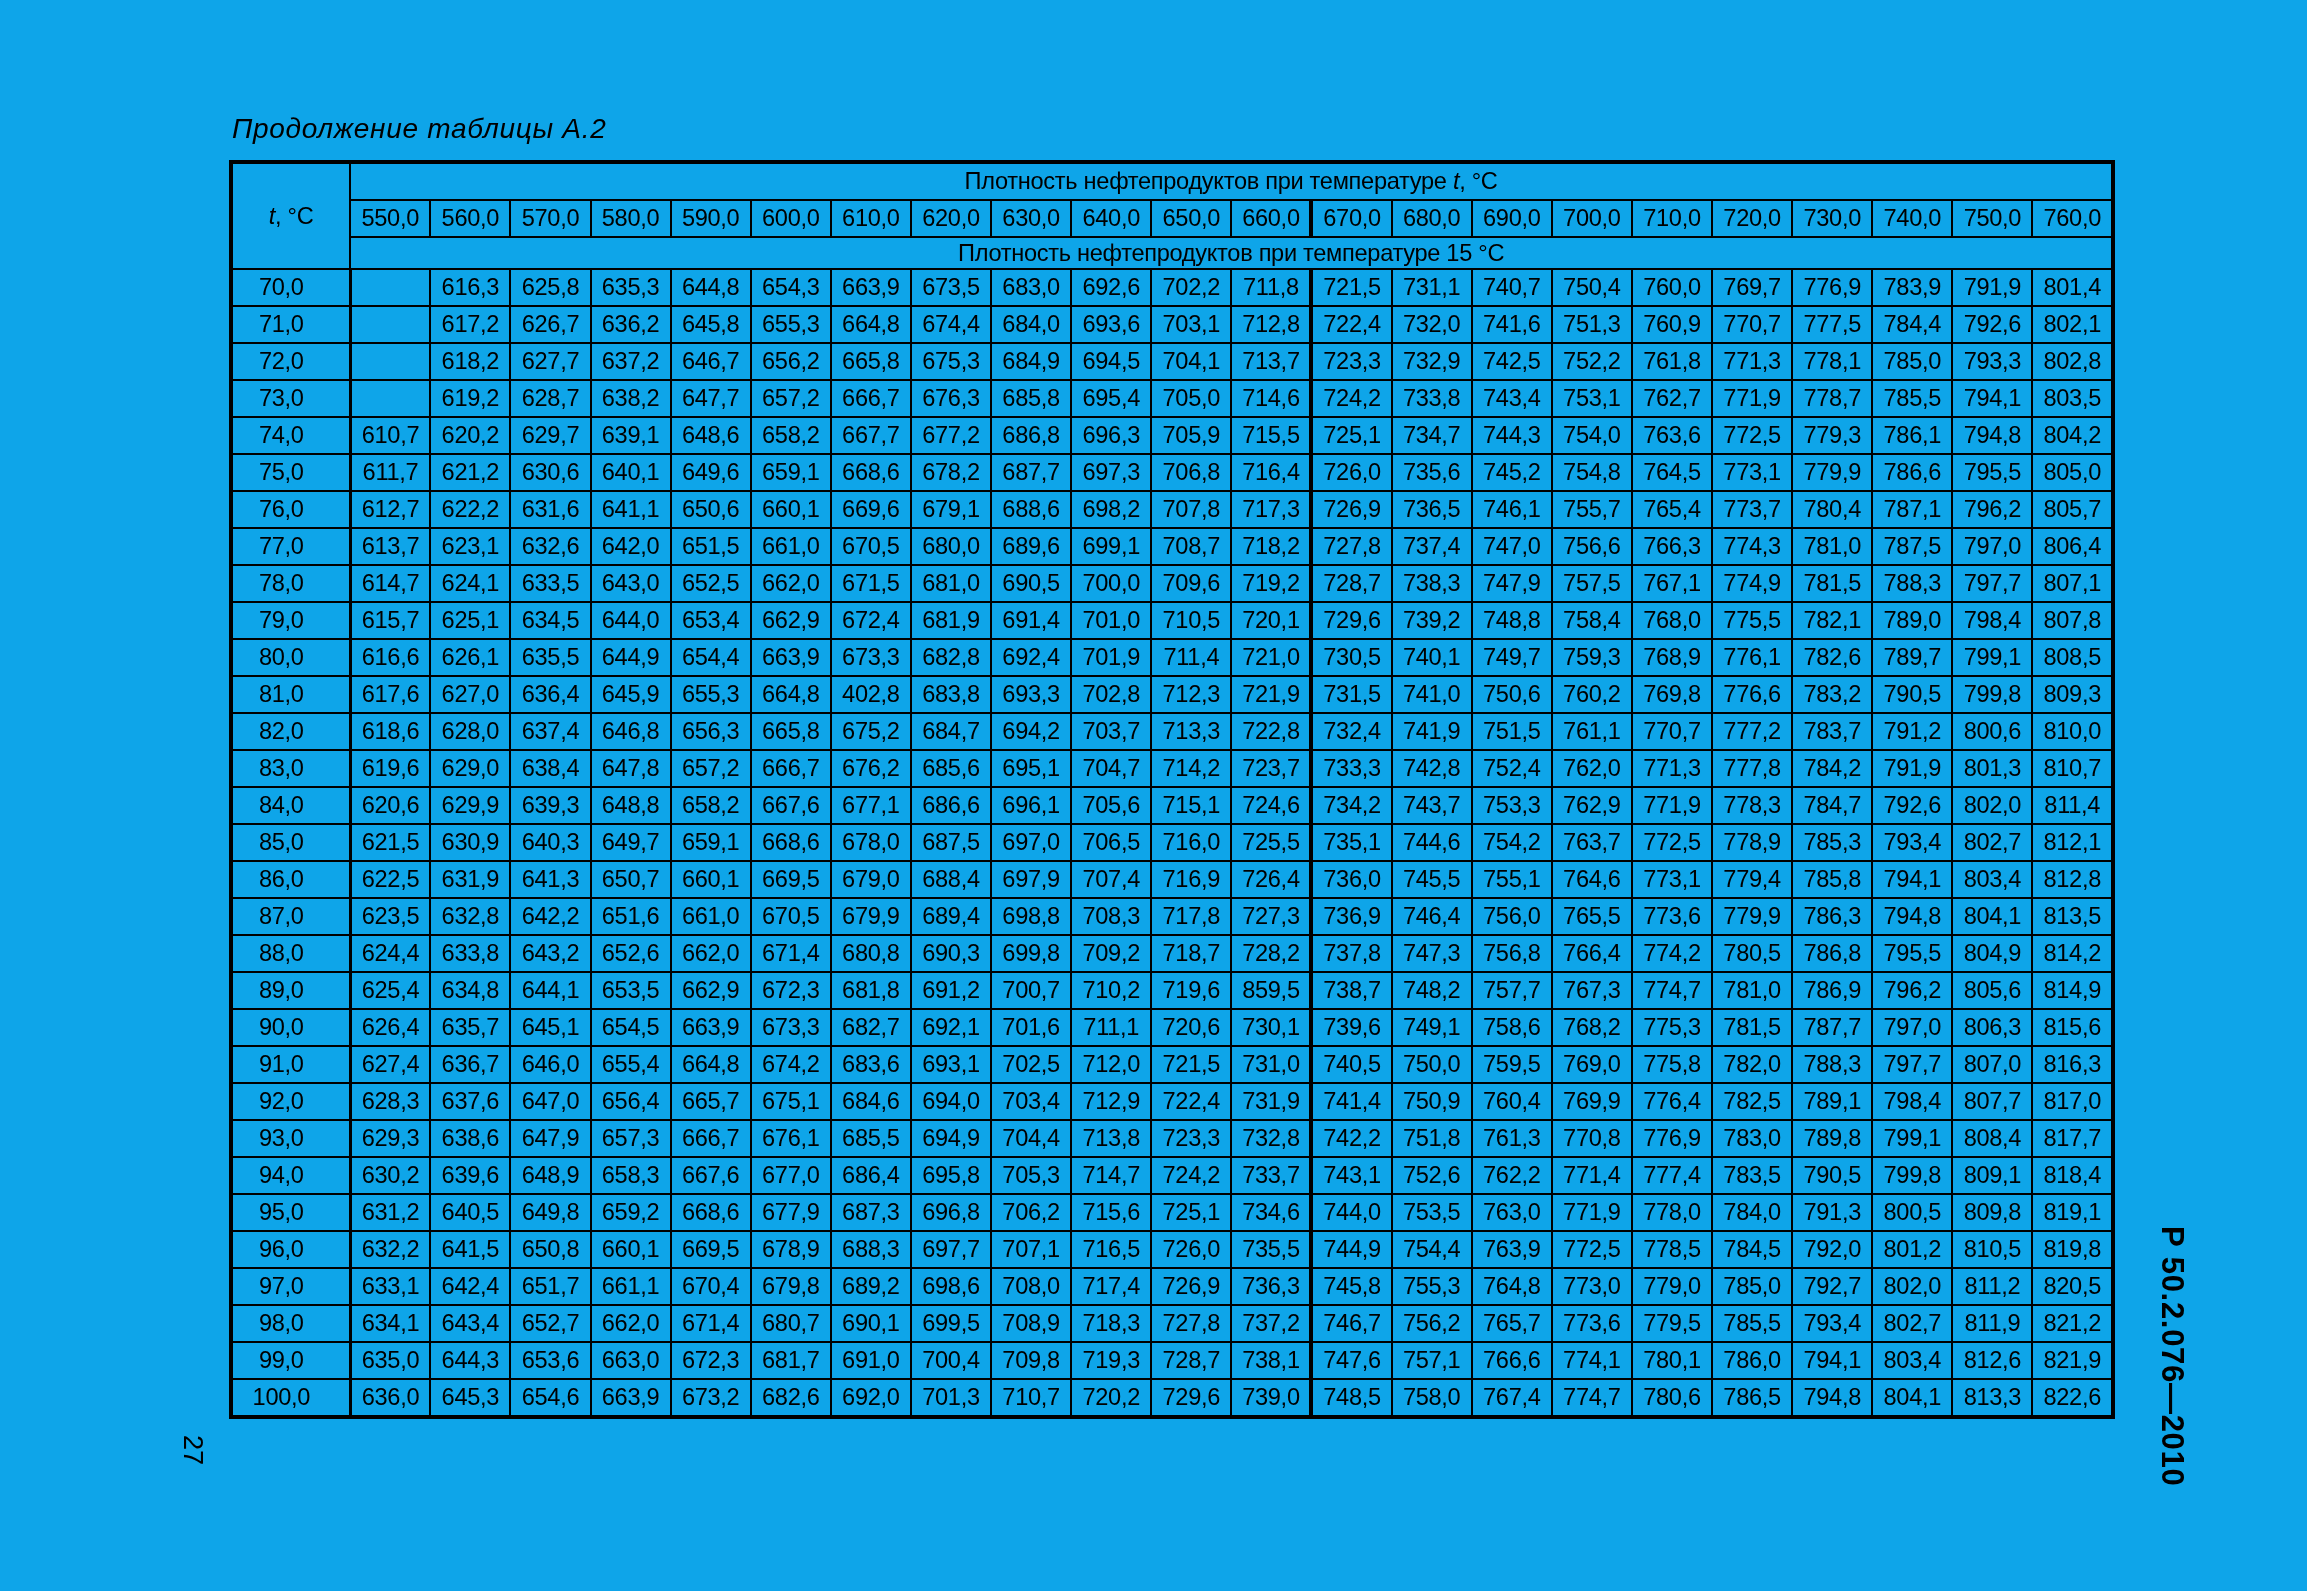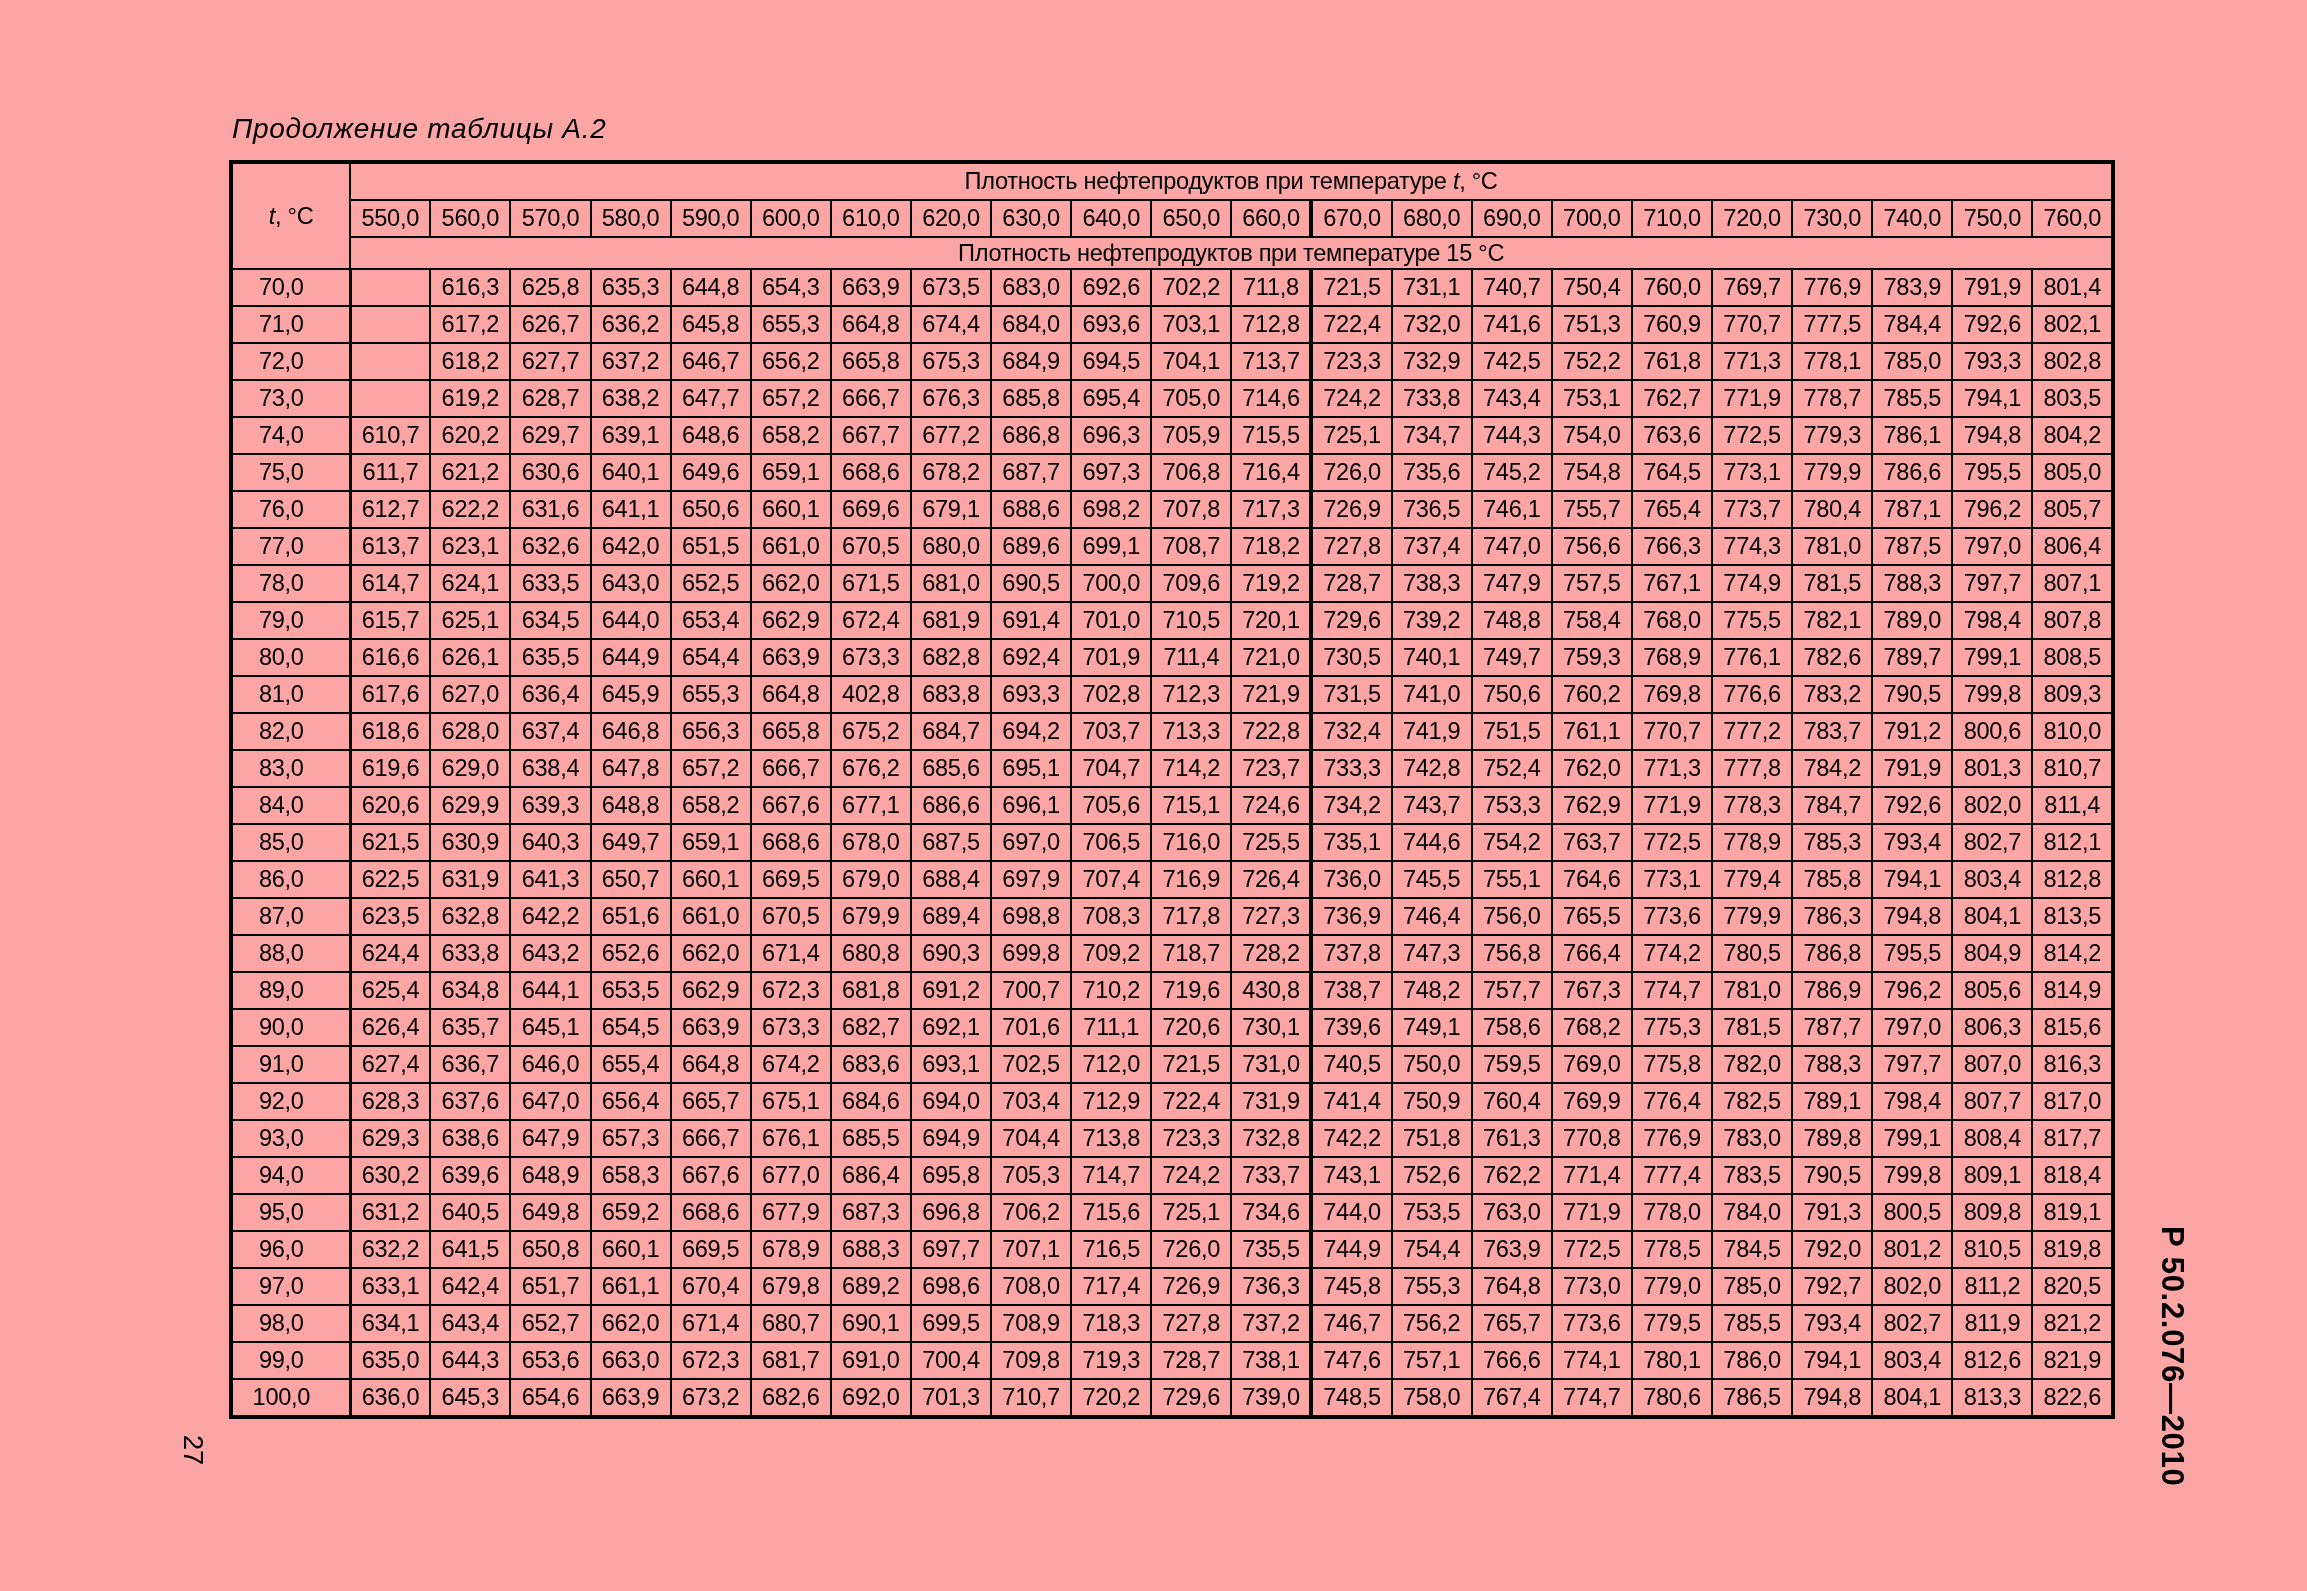--- a/index.html
+++ b/index.html
@@ -4,21 +4,21 @@
 <style>
   html, body {
     margin: 0;
     padding: 0;
     background: #ffffff;
   }
   .page {
     position: relative;
     width: 2307px;
     height: 1592px;
-    background: #fca5a5;
+    background: #0ea5e9;
     color: #000;
     font-family: "Liberation Sans", sans-serif;
     overflow: hidden;
   }
   .doc-title {
     position: absolute;
     left: 232px;
     top: 113px;
     font-size: 28px;
     font-style: italic;
@@ -620,21 +620,21 @@
             <td>634,8</td>
             <td>644,1</td>
             <td>653,5</td>
             <td>662,9</td>
             <td>672,3</td>
             <td>681,8</td>
             <td>691,2</td>
             <td>700,7</td>
             <td>710,2</td>
             <td>719,6</td>
-            <td>430,8</td>
+            <td>859,5</td>
             <td>738,7</td>
             <td>748,2</td>
             <td>757,7</td>
             <td>767,3</td>
             <td>774,7</td>
             <td>781,0</td>
             <td>786,9</td>
             <td>796,2</td>
             <td>805,6</td>
             <td>814,9</td>

